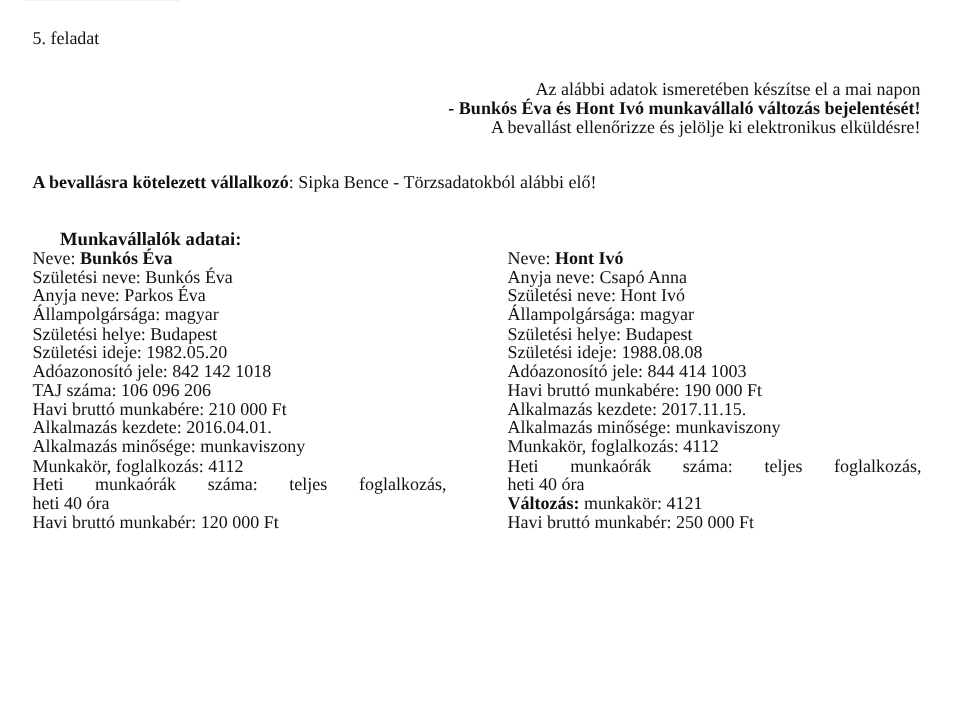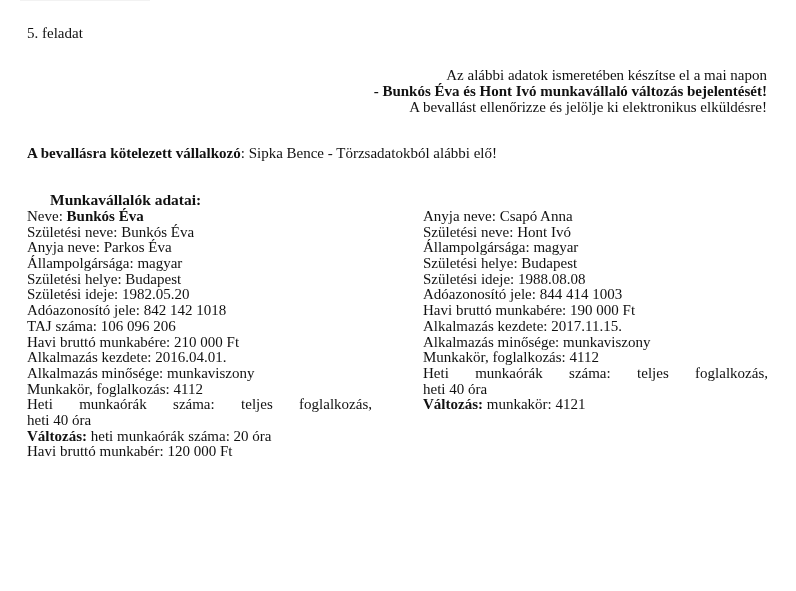--- a/index.html
+++ b/index.html
@@ -109,33 +109,34 @@
     <div class="line">Születési helye: Budapest</div>
     <div class="line">Születési ideje: 1982.05.20</div>
     <div class="line">Adóazonosító jele: 842 142 1018</div>
     <div class="line">TAJ száma: 106 096 206</div>
     <div class="line">Havi bruttó munkabére: 210 000 Ft</div>
     <div class="line">Alkalmazás kezdete: 2016.04.01.</div>
     <div class="line">Alkalmazás minősége: munkaviszony</div>
     <div class="line">Munkakör, foglalkozás: 4112</div>
     <div class="line justify">Heti munkaórák száma: teljes foglalkozás,</div>
     <div class="line">heti 40 óra</div>
-    <div class="line"><span class="bold">Változás:</span><span> heti munkaórák száma: 20 óra</span></div>
     <div class="line">Havi bruttó munkabér: 120 000 Ft</div>
   </div>
 
   <div class="col right">
+    <div class="line"><span>Neve: </span><span class="bold">Hont Ivó</span></div>
     <div class="line">Anyja neve: Csapó Anna</div>
     <div class="line">Születési neve: Hont Ivó</div>
     <div class="line">Állampolgársága: magyar</div>
     <div class="line">Születési helye: Budapest</div>
     <div class="line">Születési ideje: 1988.08.08</div>
     <div class="line">Adóazonosító jele: 844 414 1003</div>
     <div class="line">Havi bruttó munkabére: 190 000 Ft</div>
     <div class="line">Alkalmazás kezdete: 2017.11.15.</div>
     <div class="line">Alkalmazás minősége: munkaviszony</div>
     <div class="line">Munkakör, foglalkozás: 4112</div>
     <div class="line justify">Heti munkaórák száma: teljes foglalkozás,</div>
     <div class="line">heti 40 óra</div>
     <div class="line"><span class="bold">Változás:</span><span> munkakör: 4121</span></div>
+    <div class="line">Havi bruttó munkabér: 250 000 Ft</div>
   </div>
 
 </div>
 
 </body></html>

